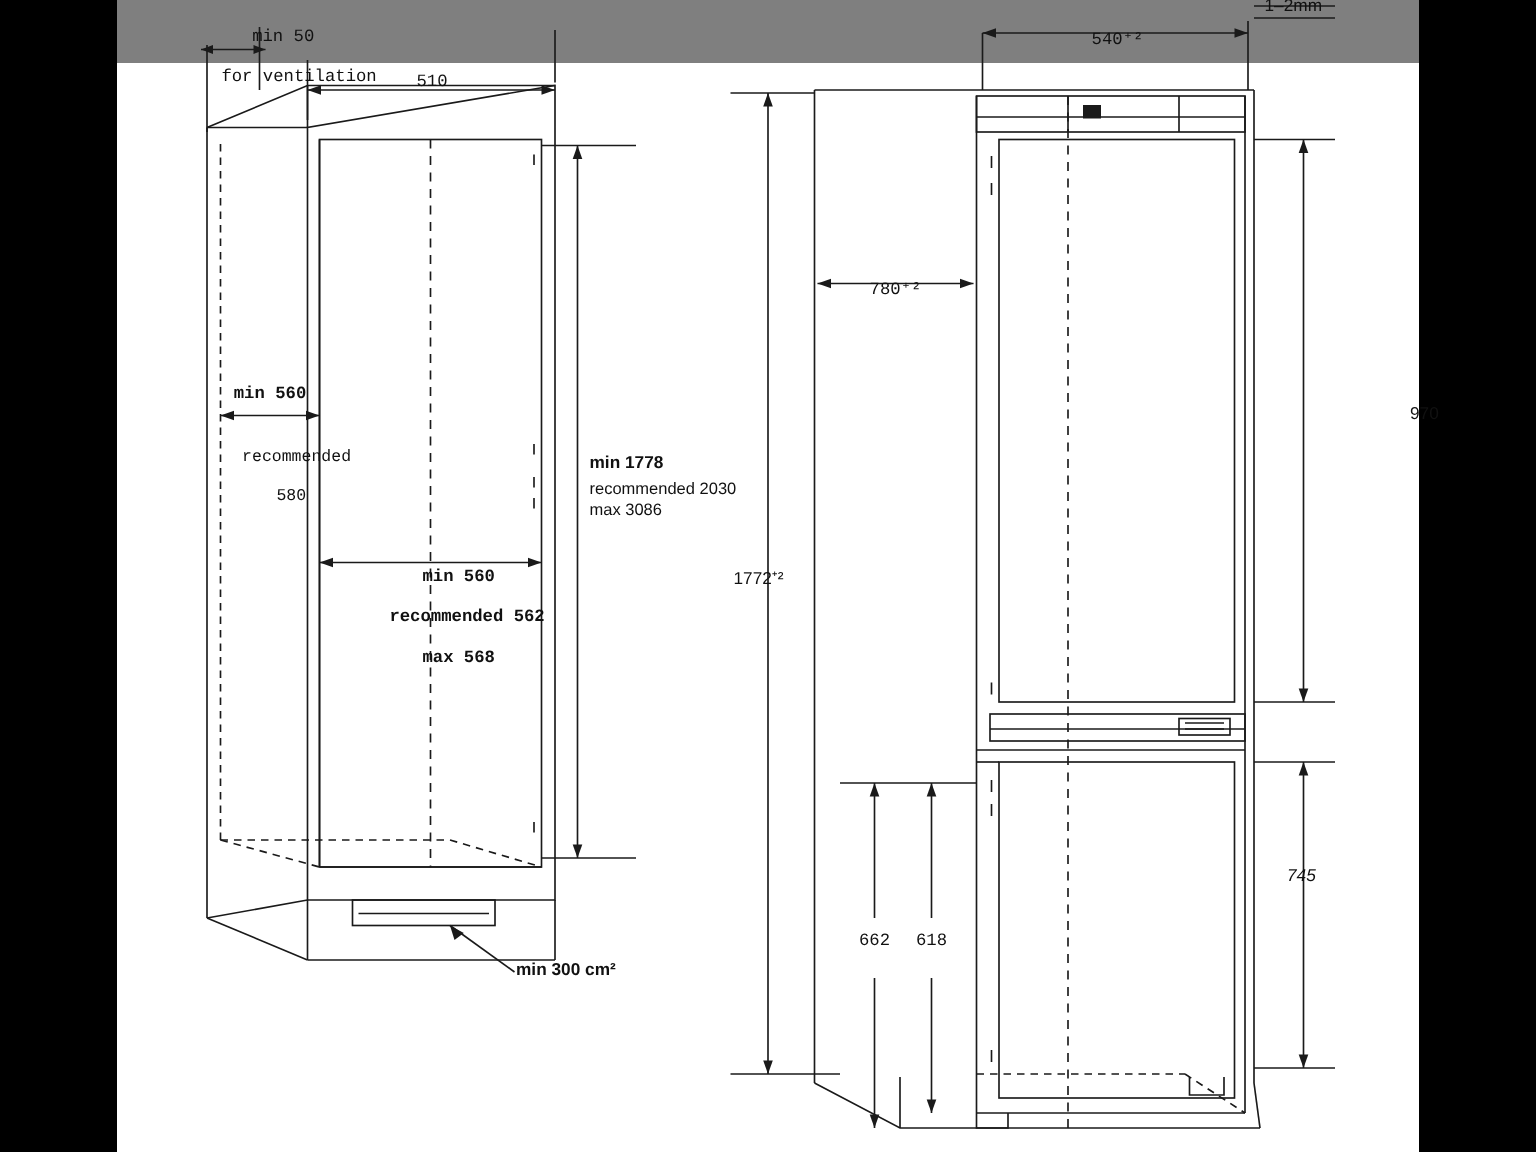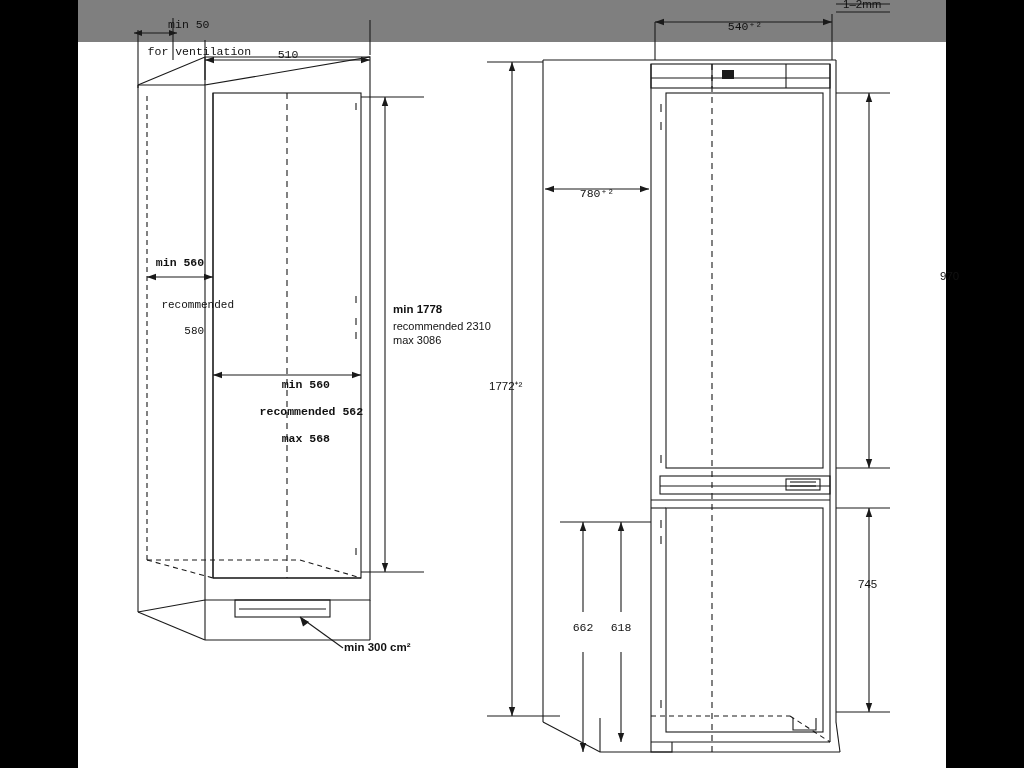--- a/index.html
+++ b/index.html
@@ -233,34 +233,34 @@
     <span>580</span>
   </div>
 
   <div class="label lbl-bold center" style="left:232px; top:364px; width:120px;">
     <span>min 560</span><br>
     <span>recommended 562</span><br>
     <span>max 568</span>
   </div>
 
   <div class="label lbl-bold" style="left:393px; top:303px;">min 1778</div>
-  <div class="label lbl-tiny" style="left:393px; top:320px;">recommended 2310</div>
+  <div class="label lbl-tiny" style="left:393px; top:320px;">recommended 2030</div>
   <div class="label lbl-tiny" style="left:393px; top:334px;">max 3086</div>
 
   <div class="label lbl-bold" style="left:344px; top:641px;">min 300 cm²</div>
 
   <div class="label lbl-md" style="left:843px; top:-2px;">1–2mm</div>
 
   <div class="label lbl-md center" style="left:710px; top:20px; width:70px;">540⁺²</div>
 
   <div class="label lbl-md center" style="left:562px; top:187px; width:70px;">780⁺²</div>
 
   <div class="label lbl-md" style="left:489px; top:380px;">1772⁺²</div>
 
   <div class="label lbl-md" style="left:904px; top:270px;margin-left:36px;">970</div>
 
-  <div class="label lbl-md" style="left:858px; top:578px;">745</div>
+  <div class="label lbl-md" style="left:858px; top:578px;font-style:italic;">745</div>
 
   <div class="label lbl-md center" style="left:563px; top:621px; width:40px;">662</div>
 
   <div class="label lbl-md center" style="left:601px; top:621px; width:40px;">618</div>
 
 </div>
 
 </body></html>

